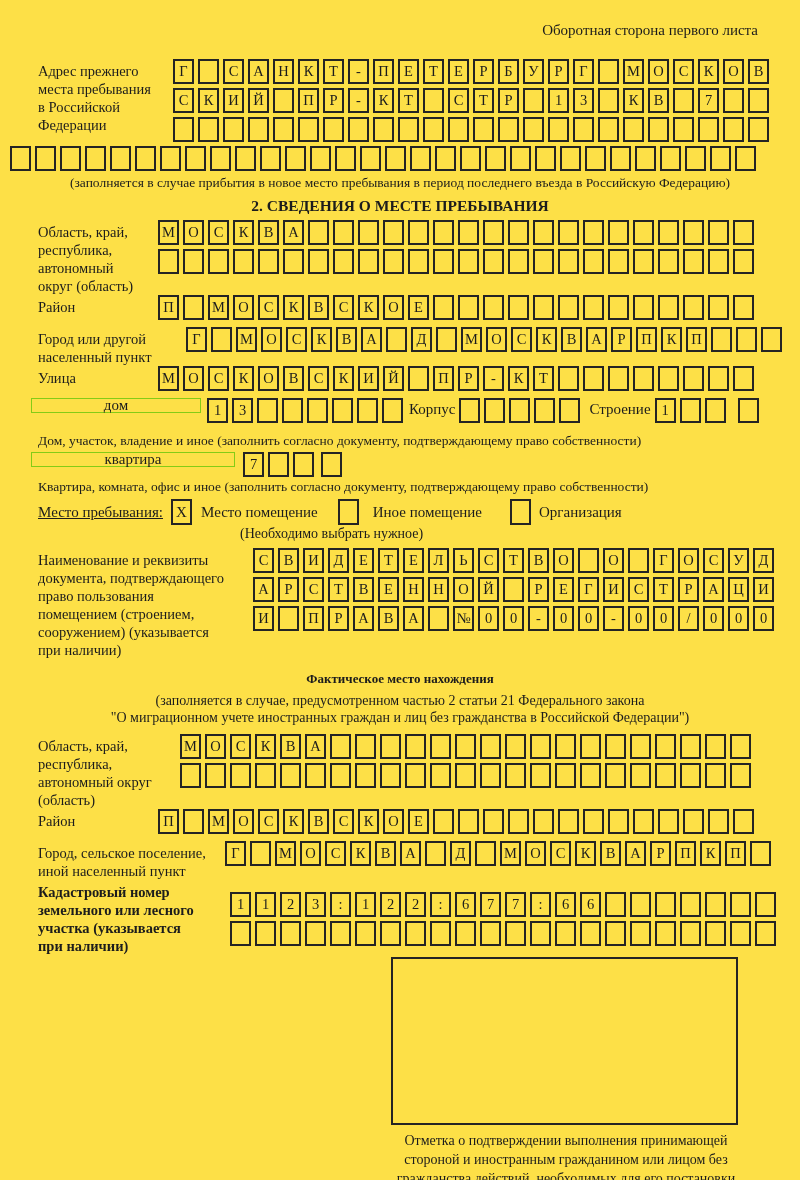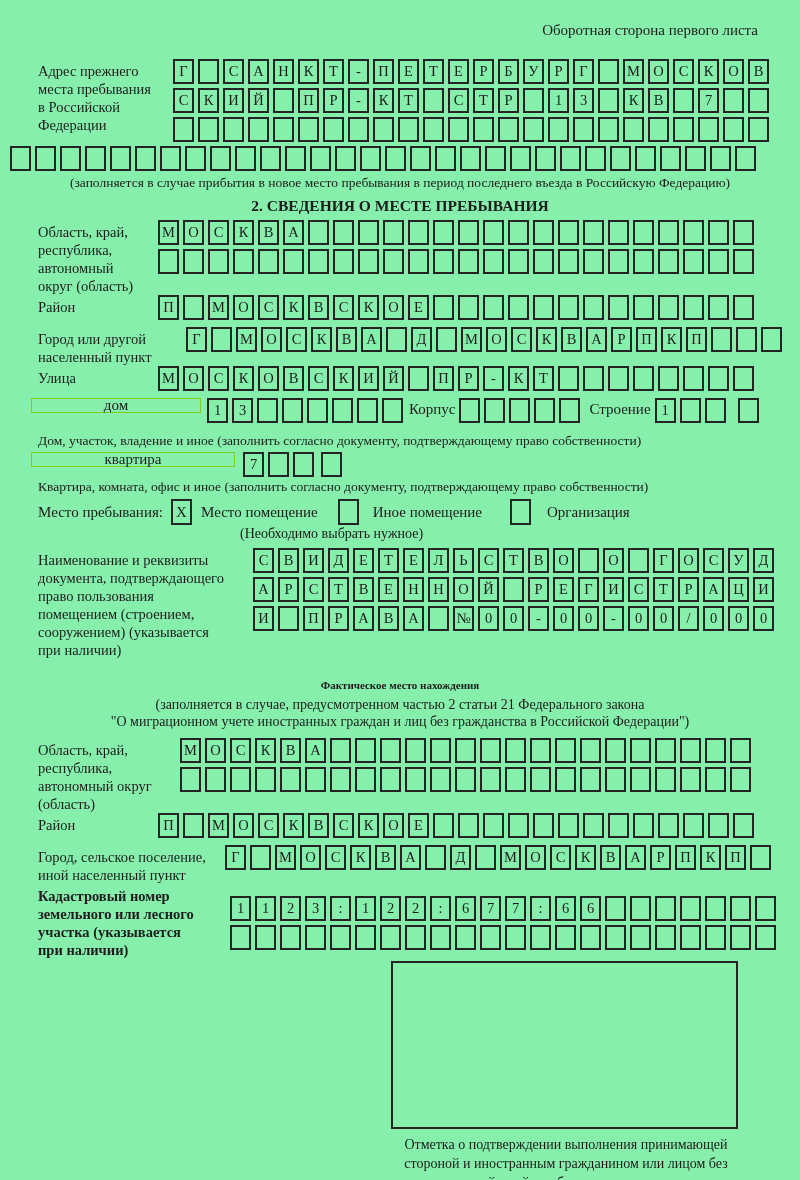--- a/index.html
+++ b/index.html
@@ -1,17 +1,17 @@
 <!DOCTYPE html>
 <html><head>
 <meta charset="utf-8">
 <style>
   html,body { margin:0; padding:0; background:#fff; }
   .page {
-    position:relative; width:800px; height:1180px; background:#86efac;
+    position:relative; width:800px; height:1180px; background:#fde047;
     font-family:"Liberation Serif","DejaVu Serif",serif; color:#1c1c1c;
     overflow:hidden; box-sizing:border-box; padding-top:22px;
   }
   .hdr-note { text-align:right; margin-right:42px; font-size:15px; }
   .frow { display:flex; align-items:flex-start; margin-left:38px; }
   .lbl { font-size:14.5px; line-height:18px; padding-top:3px; box-sizing:border-box; }
   .cellcol { display:flex; flex-direction:column; }
   .cells { display:flex; }
   .cellrow { margin-bottom:4px; }
   .cell {
@@ -349,27 +349,27 @@
         <span class="cell"></span>
         <span class="cell"></span>
       </div>
     <div class="cells" style="margin-left:3px;">
         <span class="cell"></span>
       </div>
   </div>
   <div class="caption" style="margin-left:38px; margin-top:2px;">Квартира, комната, офис и иное (заполнить согласно документу, подтверждающему право собственности)</div>
 
   <div class="frow" style="margin-top:4px; align-items:center;">
-    <div class="inline-lbl" style="padding-top:0;">Место пребывания:</div>
+    <div class="inline-lbl" style="padding-top:0;text-decoration:underline;">Место пребывания:</div>
     <div class="chk" style="margin-left:8px;">X</div>
     <div class="inline-lbl" style="padding-top:0; margin-left:9px;">Место помещение</div>
     <div class="chk" style="margin-left:20px;"></div>
     <div class="inline-lbl" style="padding-top:0; margin-left:14px;">Иное помещение</div>
     <div class="chk" style="margin-left:28px;"></div>
-    <div class="inline-lbl" style="padding-top:0; margin-left:16px;">Организация</div>
+    <div class="inline-lbl" style="padding-top:0; margin-left:8px;">Организация</div>
   </div>
   <div class="caption" style="margin-left:240px; margin-top:1px; font-size:14px;">(Необходимо выбрать нужное)</div>
 
   <div class="frow" style="margin-top:6px;">
     <div class="lbl" style="flex:0 0 215px;">Наименование и реквизиты<br>документа, подтверждающего<br>право пользования<br>помещением (строением,<br>сооружением) (указывается<br>при наличии)</div>
     <div class="cellcol">
       <div class="cells cellrow">
           <span class="cell">С</span>
           <span class="cell">В</span>
           <span class="cell">И</span>
@@ -434,21 +434,21 @@
           <span class="cell">0</span>
           <span class="cell">0</span>
           <span class="cell">/</span>
           <span class="cell">0</span>
           <span class="cell">0</span>
           <span class="cell">0</span>
         </div>
     </div>
   </div>
 
-  <div class="sec-title" style="margin-top:20px; font-size:11px;">Фактическое место нахождения</div>
+  <div class="sec-title" style="margin-top:12px; font-size:13px;">Фактическое место нахождения</div>
   <div class="fact-cap">(заполняется в случае, предусмотренном частью 2 статьи 21 Федерального закона</div>
   <div class="fact-cap" style="margin-top:0;">"О миграционном учете иностранных граждан и лиц без гражданства в Российской Федерации")</div>
 
   <div class="frow" style="margin-top:8px;">
     <div class="lbl" style="flex:0 0 142px;">Область, край,<br>республика,<br>автономный округ<br>(область)</div>
     <div class="cellcol">
       <div class="cells cellrow">
           <span class="cell">М</span>
           <span class="cell">О</span>
           <span class="cell">С</span>

